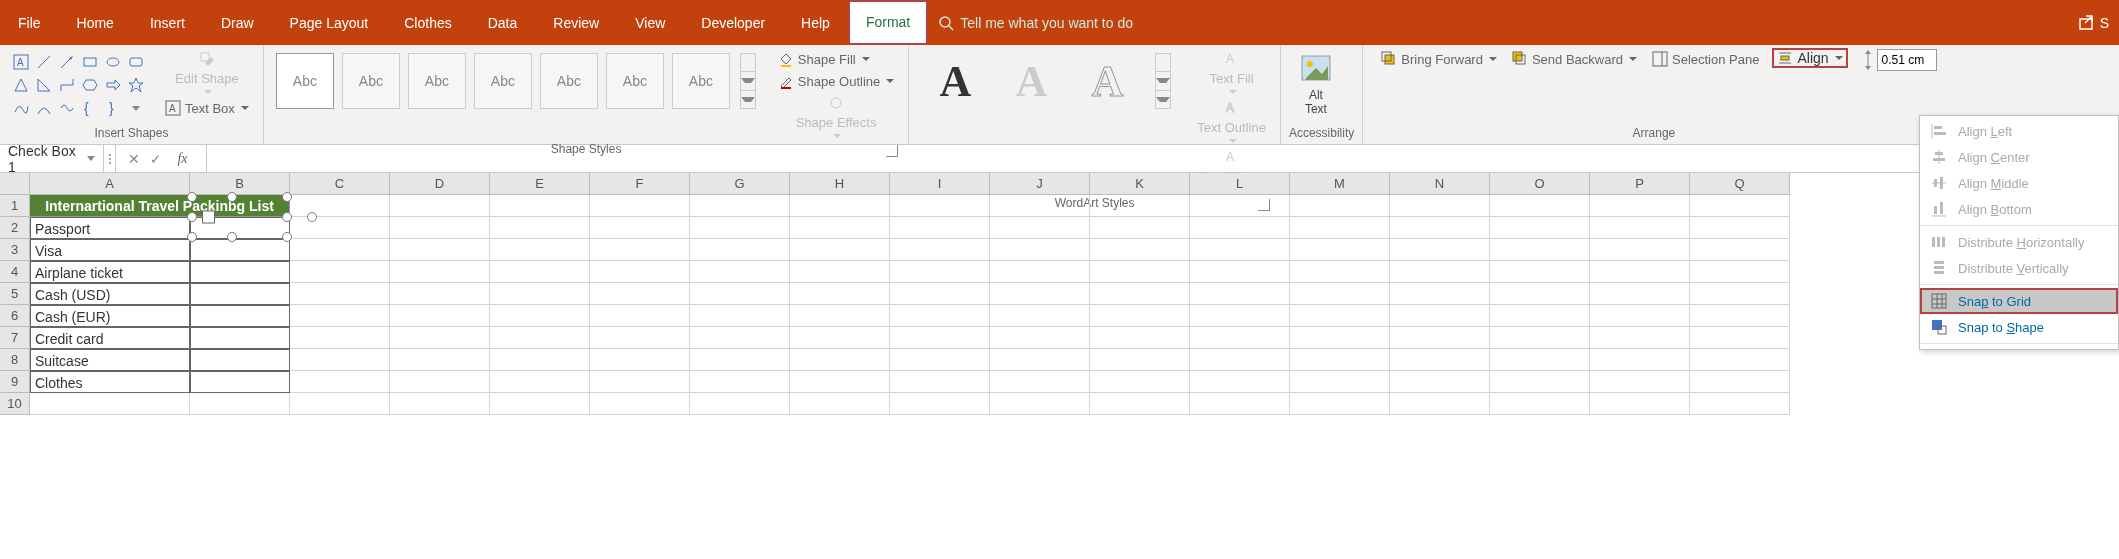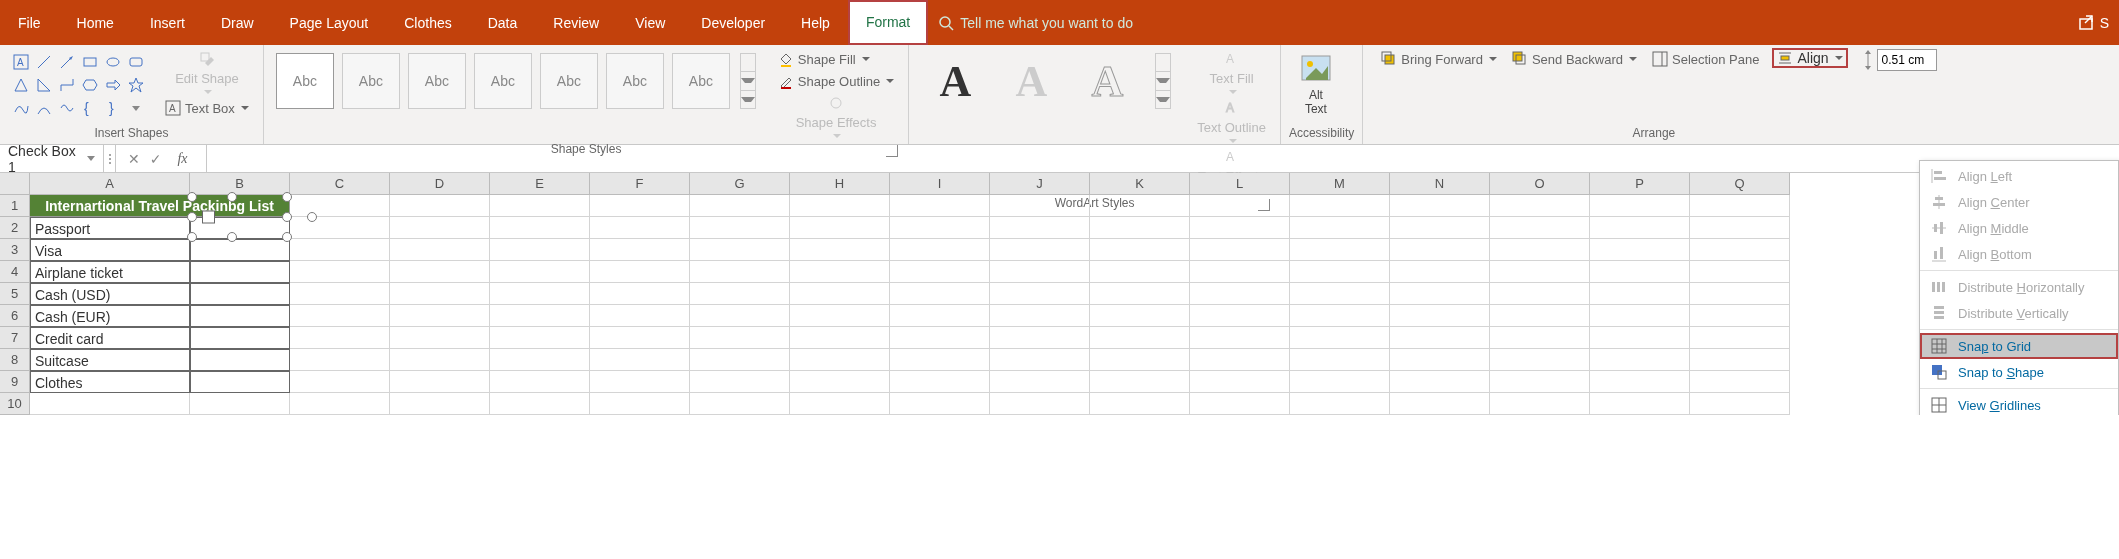--- a/index.html
+++ b/index.html
@@ -43,21 +43,21 @@
 
 .wordart-gallery { display: flex; gap: 16px; padding: 4px 8px; align-items: center;}
 .wa-swatch { width: 60px; height: 56px; display: flex; align-items: center; justify-content: center; font-family: Georgia, serif; font-size: 44px; font-weight: bold;}
 .wa1{color:#333;} .wa2{color:#ccc;} .wa3{color:#bbb; -webkit-text-stroke:1px #999; color:transparent;}
 
 
 .big-btn { display:flex; flex-direction:column; align-items:center; justify-content:center; width:54px; height:72px; gap:2px; font-size:12px; color:#444;}
 .arrange-col { display:flex; flex-direction:row; gap:3px; margin-left:4px;}
 
 
-.align-menu { position: absolute; top: 70px; right: 0; width: 200px; background: #fff; border: 1px solid #c0c0c0; box-shadow: 2px 2px 6px rgba(0,0,0,0.2); z-index: 100; padding: 2px 0; margin-top: 45px;}
+.align-menu { position: absolute; top: 70px; right: 0; width: 200px; background: #fff; border: 1px solid #c0c0c0; box-shadow: 2px 2px 6px rgba(0,0,0,0.2); z-index: 100; padding: 2px 0;}
 .align-menu .mi { display: flex; align-items: center; gap: 10px; padding: 4px 10px; font-size: 13px; color: #0369a1;}
 .align-menu .mi.disabled { color: #aaa;}
 .align-menu .mi.selected { background: #c8c8c8; outline: 2px solid #b54141; outline-offset: -2px;}
 .align-menu .sep { height: 1px; background: #e0e0e0; margin: 3px 0;}
 .align-menu .mi svg { width: 18px; height: 18px; flex-shrink:0;}
 .align-menu .mi .ul { text-decoration: underline;}
 
 .align-btn-wrap{display:flex; align-items:center; gap:4px; outline:2px solid #b54141; outline-offset:-1px; padding:1px 4px;}
 
 .size-box{display:flex;align-items:center;gap:2px;}
@@ -468,28 +468,20 @@
         <span>Sna<span class="ul">p</span> to Grid</span>
       </div>
     <div class="mi">
         <svg>
           <rect x="2" y="2" width="10" height="10" fill="#4472c4"></rect>
           <rect x="8" y="8" width="8" height="8" fill="none" stroke="#666"></rect>
         </svg>
         <span>Snap to <span class="ul">S</span>hape</span>
       </div>
     <div class="sep"></div>
-    <div class="mi">
-        <svg>
-          <rect x="2" y="2" width="14" height="14" fill="none" stroke="#666"></rect>
-          <line x1="2" y1="9" x2="16" y2="9" stroke="#666"></line>
-          <line x1="9" y1="2" x2="9" y2="16" stroke="#666"></line>
-        </svg>
-        <span>View <span class="ul">G</span>ridlines</span>
-      </div>
   </div>
 
 </div>
 
 <div class="formula-bar">
   <div class="name-box">
     <span>Check Box 1</span>
     <div class="caret tri-down"></div>
   </div>
   <div style="width:12px;border-right:1px solid #c8c8c8;display:flex;align-items:center;justify-content:center;">

